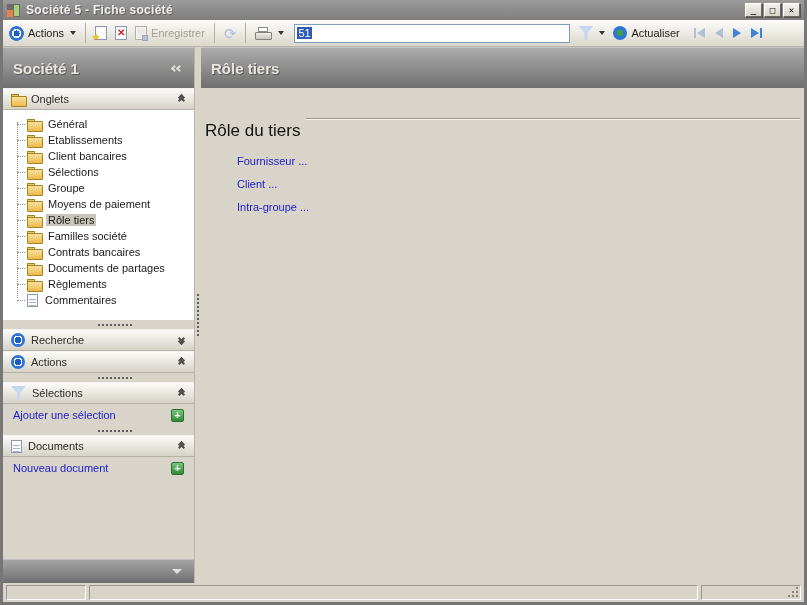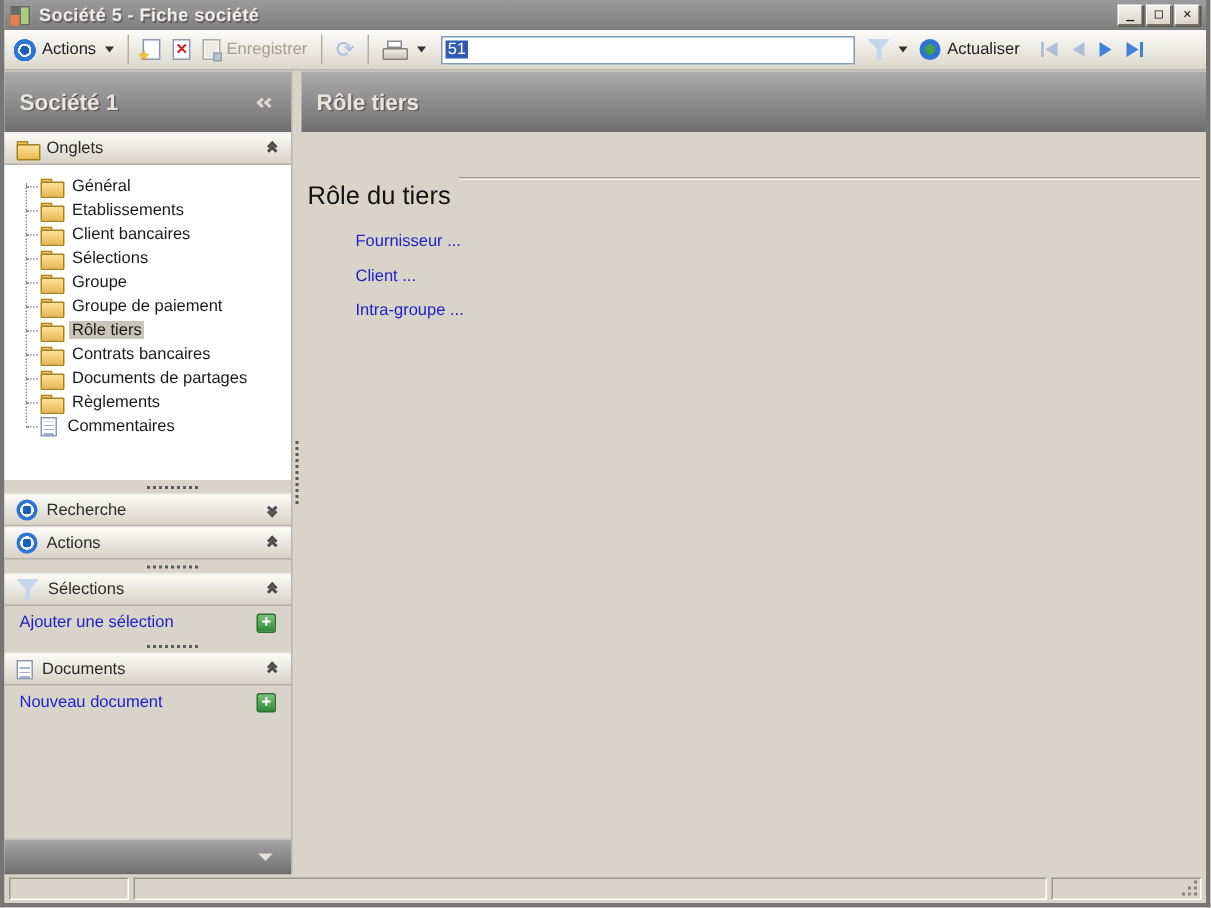--- a/index.html
+++ b/index.html
@@ -247,25 +247,29 @@
           <div class="tree-item">
               <span class="folder"></span>
               <span class="tlabel">Sélections</span>
             </div>
           <div class="tree-item">
               <span class="folder"></span>
               <span class="tlabel">Groupe</span>
             </div>
           <div class="tree-item">
               <span class="folder"></span>
-              <span class="tlabel">Groupe de paiement</span>
+              <span class="tlabel">Moyens de paiement</span>
             </div>
           <div class="tree-item selected">
               <span class="folder"></span>
               <span class="tlabel">Rôle tiers</span>
+            </div>
+          <div class="tree-item">
+              <span class="folder"></span>
+              <span class="tlabel">Familles société</span>
             </div>
           <div class="tree-item">
               <span class="folder"></span>
               <span class="tlabel">Contrats bancaires</span>
             </div>
           <div class="tree-item">
               <span class="folder"></span>
               <span class="tlabel">Documents de partages</span>
             </div>
           <div class="tree-item">

